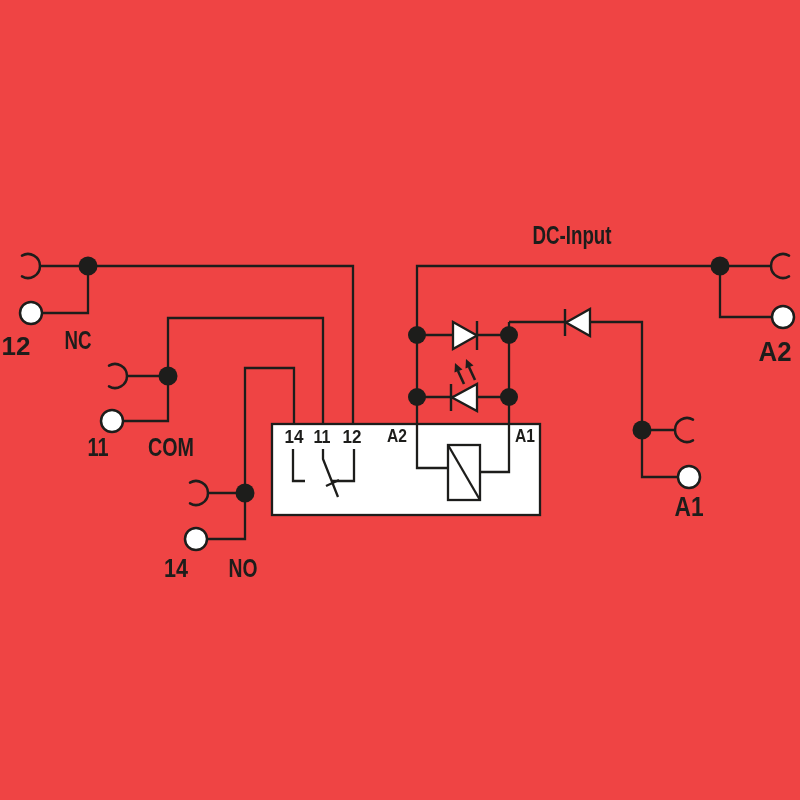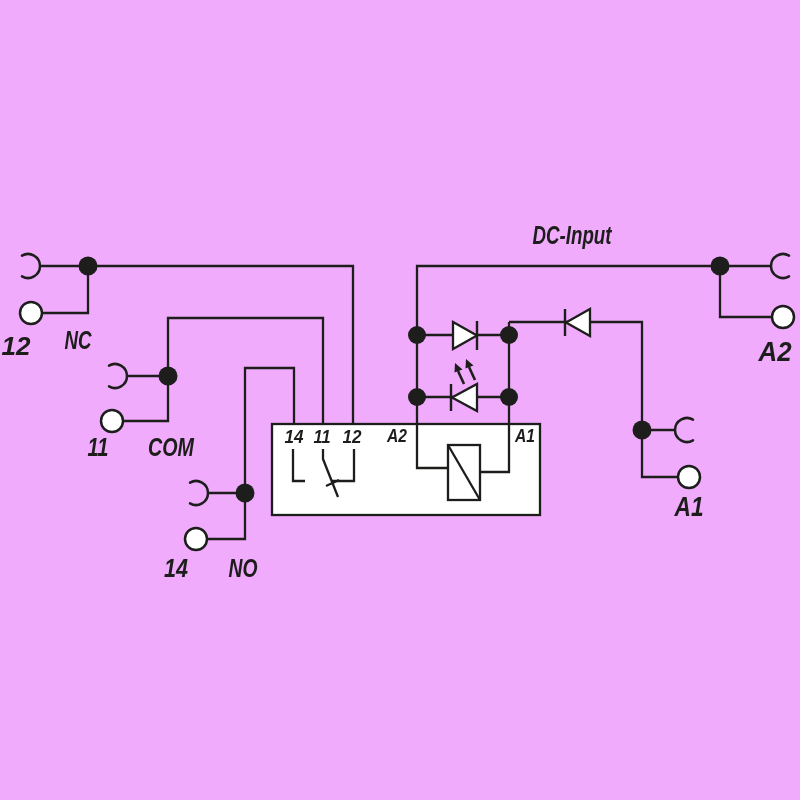--- a/index.html
+++ b/index.html
@@ -8,22 +8,21 @@
     background: #ffffff;
     width: 800px;
     height: 800px;
     overflow: hidden;
     font-family: "Liberation Sans", sans-serif;
   }
   .canvas-wrap {
     position: relative;
     width: 800px;
     height: 800px;
-    background: #f0abfc;
-    font-style: italic;
+    background: #ef4444;
   }
   svg { display: block; }
   .wire {
     fill: none;
     stroke: #1d1d1b;
     stroke-width: 2.3;
     stroke-linecap: butt;
     stroke-linejoin: miter;
   }
   .sym-outline {

